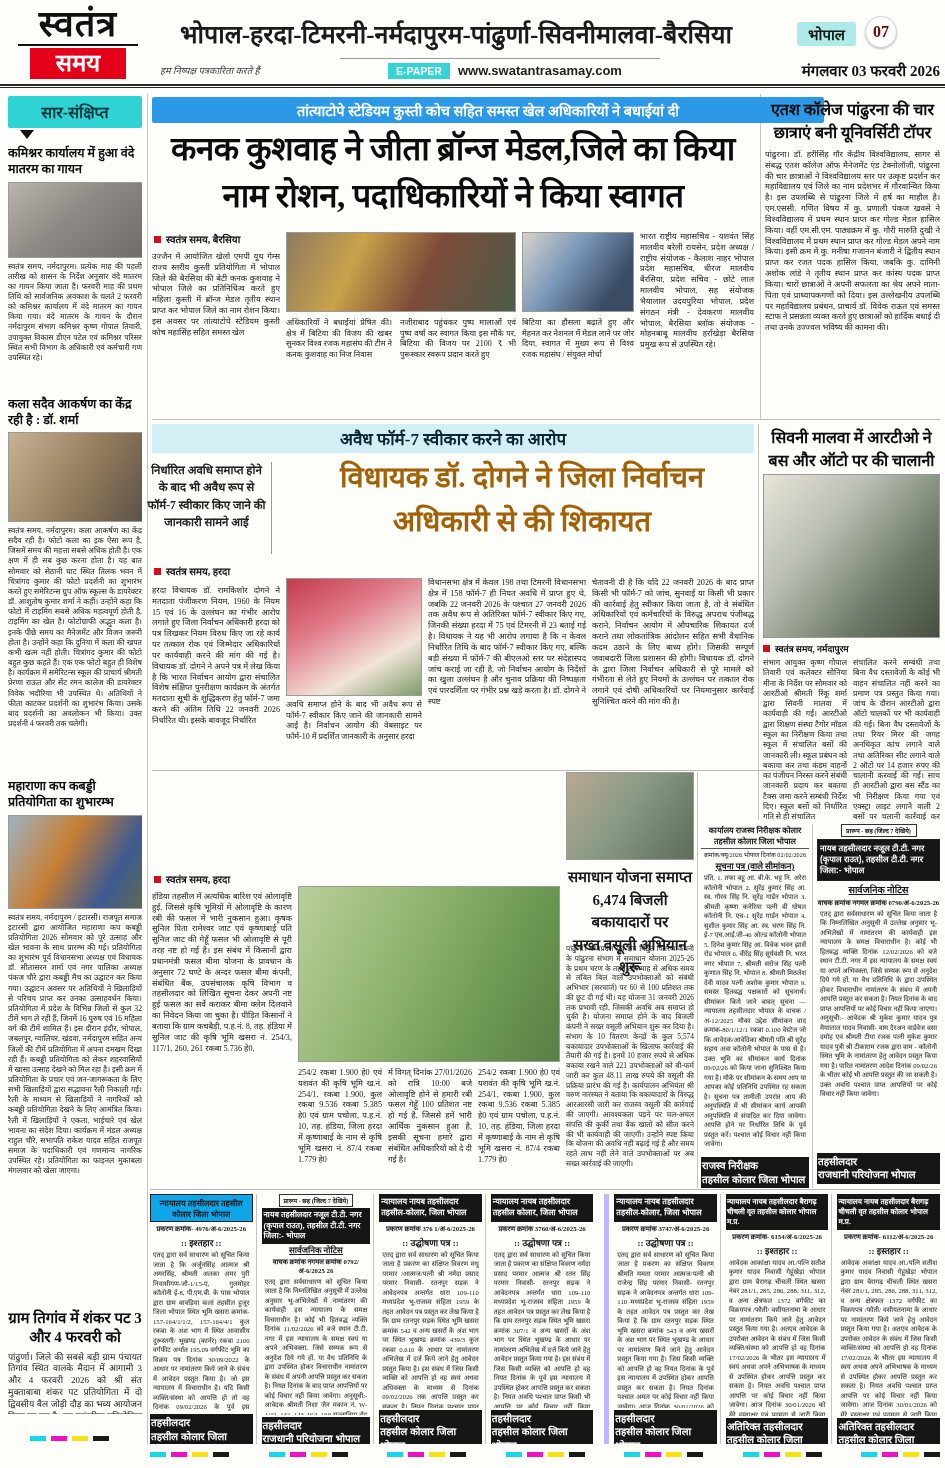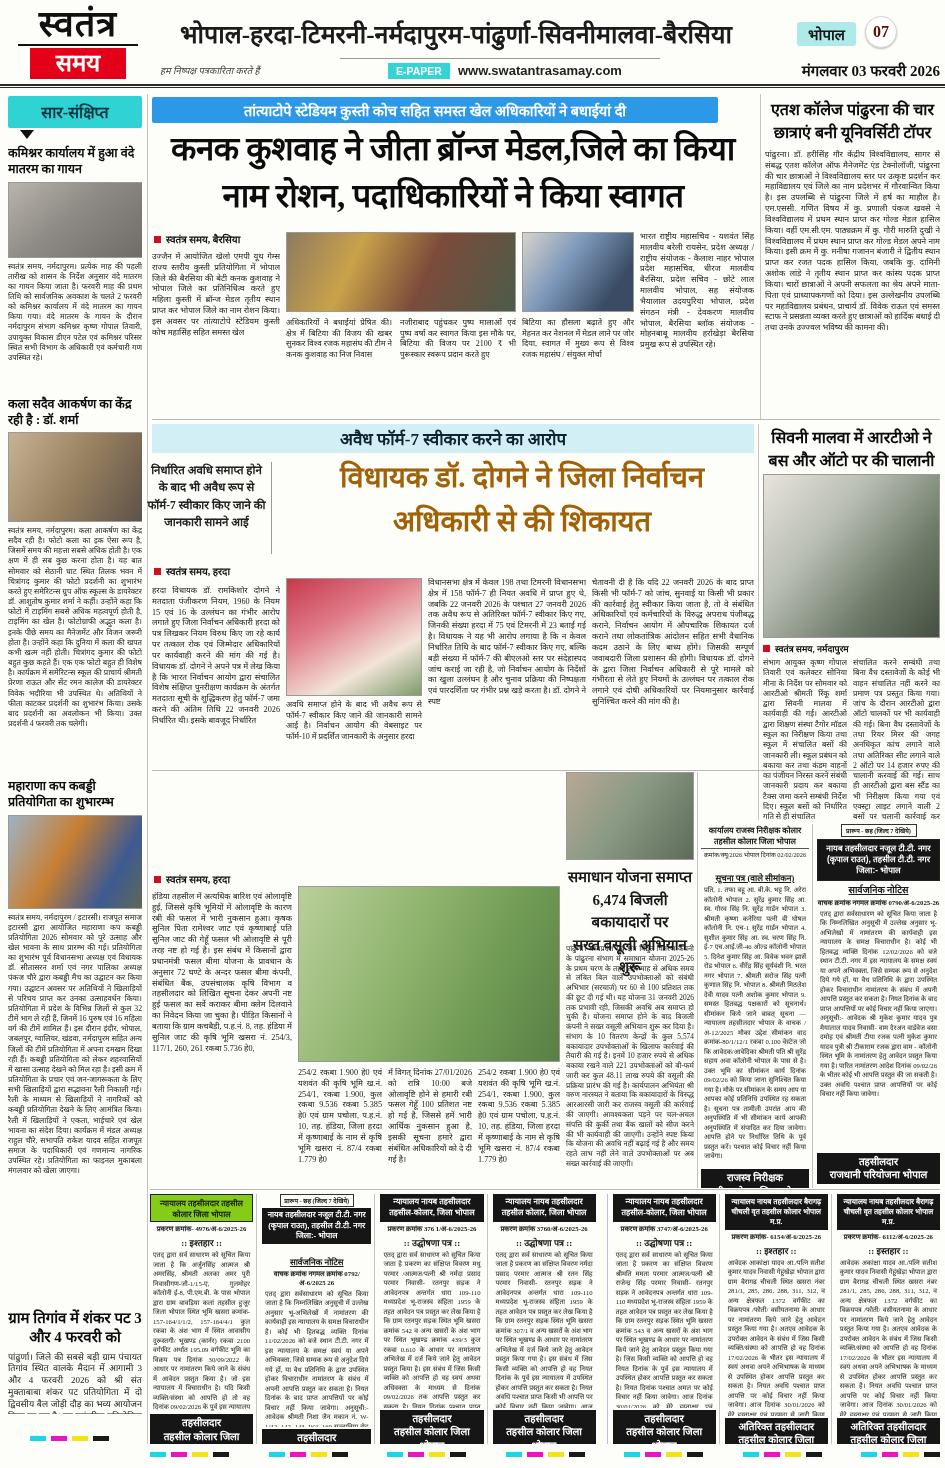--- a/index.html
+++ b/index.html
@@ -48,30 +48,30 @@
   .banner-cyan{background:#d3eff6;color:#0e2430;font-size:17px;font-weight:900;text-align:center;padding:3px 2px;}
   .headXL{font-size:33px;font-weight:900;line-height:1.42;text-align:center;color:#0c0c0c;letter-spacing:-.5px;}
   .headL{font-size:29px;font-weight:900;line-height:1.5;text-align:center;color:#a16207;}
   .headM{font-size:16px;font-weight:900;line-height:1.45;text-align:center;color:#0d0d0d;}
   .headCrop{font-size:25px;font-weight:900;line-height:1.55;text-align:center;color:#0c0c0c;}
   .kicker{font-size:11.5px;font-weight:700;text-align:center;line-height:1.5;color:#222;}
   .cap{font-size:8px;}
   .col8{font-size:8.2px;}
   .bijhead{font-size:15px;font-weight:900;text-align:center;line-height:1.5;}
   
-  .nbox{border:1.5px solid #222;background:#84cc16;}
-  .nblack{background:#161616;color:#fff;font-weight:800;text-align:center;line-height:1.35;
+  .nbox{border:1.5px solid #222;background:#0ea5e9;}
+  .nblack{background:#161616;color:#fff;font-weight:800;text-align:left;line-height:1.35;
           font-family:"Liberation Sans",sans-serif;}
   .nhead{font-size:8.3px;padding:3px 2px;}
   .ncase{font-size:6.8px;font-weight:800;text-align:center;padding:2px 0;}
   .ntype{font-size:9px;font-weight:900;text-align:center;padding:1px 0;}
   .nbody{font-size:6.7px;text-align:justify;line-height:1.42;overflow:hidden;padding:0 3px;}
   .nfoot{font-size:10px;padding:2px 1px;}
   .formchip{border:1px solid #333;font-size:6.3px;text-align:center;padding:1px 2px;font-weight:700;}
-  .ntitle{font-size:9.5px;font-weight:900;text-align:center;text-decoration:underline;margin-top:12px;}
+  .ntitle{font-size:9.5px;font-weight:900;text-align:center;text-decoration:underline;}
   .cmyk{display:flex;gap:5px;align-items:center;}
   .cmyk i{display:block;width:16px;height:5px;}
   .c1{background:#17d8e8;} .c2{background:#f011c4;} .c3{background:#f5e312;} .c4{background:#1a1a1a;}
 </style>
 </head>
 <body>
 
 <div id="page">
 
   <div class="abs" style="left:0;top:0;width:945px;height:104px;">
@@ -129,21 +129,21 @@
       <div class="bbody jtxt" style="height:242px;font-size:9px;margin-top:3px;">पांढुर्णा। जिले की सबसे बड़ी ग्राम पंचायत तिगांव स्थित वालके मैदान में आगामी 3 और 4 फरवरी 2026 को श्री संत मुक्ताबाबा शंकर पट प्रतियोगिता में दो द्विवसीय बैल जोड़ी दौड़ का भव्य आयोजन किया जा रहा है। यह पारंपरिक प्रतियोगिता ग्रामीण खेल संस्कृति को संरक्षण और प्रोत्साहन देने के उद्देश्य से आयोजित की जा रही है, जिसमें क्षेत्र के विभिन्न ग्रामों से रौकड़ी कुशल, श्रेष्ठ एवं प्रशिक्षित बैल जोड़ियां इस सांस्कृतिक और परंपरागत प्रतियोगिता में सहभागी होंगी।</div>
     </div>
   </div>
   <div class="abs cmyk" style="left:30px;top:1436px;">
     <i class="c1"></i>
       <i class="c2"></i>
       <i class="c3"></i>
       <i class="c4"></i>
   </div>
 
-  <div class="abs banner-blue" style="left:152px;top:97px;width:566px;">तांत्याटोपे स्टेडियम कुस्ती कोच सहित समस्त खेल अधिकारियों ने बधाईयां दी</div>
+  <div class="abs banner-blue" style="left:152px;top:97px;width:672px;">तांत्याटोपे स्टेडियम कुस्ती कोच सहित समस्त खेल अधिकारियों ने बधाईयां दी</div>
   <div class="abs headXL" style="left:152px;top:126px;width:602px;height:100px;overflow:hidden;">कनक कुशवाह ने जीता ब्रॉन्ज मेडल,जिले का किया नाम रोशन, पदाधिकारियों ने किया स्वागत</div>
   <div class="abs byline" style="left:154px;top:232px;">
     <span class="rsq"></span>
     <span>स्वतंत्र समय, बैरसिया</span>
   </div>
   <div class="abs col8 jtxt" style="left:152px;top:252px;width:128px;height:164px;">उज्जैन में आयोजित खेलो एमपी यूथ गेम्स राज्य स्तरीय कुस्ती प्रतियोगिता में भोपाल जिले की बैरसिया की बेटी कनक कुशवाह ने भोपाल जिले का प्रतिनिधित्व करते हुए महिला कुस्ती में ब्रॉन्ज मेडल तृतीय स्थान प्राप्त कर भोपाल जिले का नाम रोशन किया। इस अवसर पर तांत्याटोपे स्टेडियम कुस्ती कोच महासिंह सहित समस्त खेल</div>
   <div class="abs ph ph-grp" style="left:286px;top:232px;width:230px;height:80px;"></div>
   <div class="abs ph ph-medal" style="left:522px;top:232px;width:112px;height:80px;"></div>
   <div class="abs cap jtxt" style="left:286px;top:318px;width:106px;height:98px;">अधिकारियों ने बधाईयां प्रेषित की। क्षेत्र में बिटिया की विजय की खबर सुनकर विश्व रजक महासंघ की टीम ने कनक कुशवाह का निज निवास</div>
   <div class="abs cap jtxt" style="left:400px;top:318px;width:116px;height:98px;">नजीराबाद पहुंचकर पुष्प मालाओं एवं पुष्प वर्षा कर स्वागत किया इस मौके पर, बिटिया की विजय पर 2100 ₹ भी पुरूस्कार स्वरूप प्रदान करते हुए</div>
@@ -245,21 +245,21 @@
       <div class="nblack" style="font-size:8px;padding:3px 2px;">न्यायालय नायब तहसीलदार तहसील-कोलार, जिला भोपाल</div>
       <div class="ncase">प्रकरण क्रमांक 376 1/अ-6/2025-26</div>
       <div class="ntype">:: उद्घोषणा पत्र ::</div>
       <div class="nbody" style="height:158px;">एतद् द्वारा सर्व साधारण को सूचित किया जाता है प्रकरण का संक्षिप्त विवरण मधु परमार /आत्मज/पत्नी श्री नर्मदा प्रसाद परमार निवासी- रतनपुर सड़क ने आवेदनपत्र अन्तर्गत धारा 109-110 मध्यप्रदेश भू-राजस्व संहिता 1959 के तहत आवेदन पत्र प्रस्तुत कर लेख किया है कि ग्राम रतनपुर सड़क स्थित भूमि खसरा क्रमांक 542 व अन्य खसरों के अंश भाग पर स्थित भूखण्ड क्रमांक 439/3 कुल रकबा 0.610 के आधार पर नामांतरण अभिलेख में दर्ज किये जाने हेतु आवेदन प्रस्तुत किया है। इस संबंध में जिस किसी व्यक्ति को आपत्ति हो वह स्वयं अथवा अधिवक्ता के माध्यम से दिनांक 09/02/2026 तक आपत्ति प्रस्तुत कर सकता है। नियत दिनांक पश्चात प्राप्त आपत्तियों पर कोई विचार नहीं किया जावेगा। आज दिनांक 02/02/2026 को मेरे हस्ताक्षर एवं न्यायलयीन मुद्रा से जारी किया गया।</div>
       <div class="nblack nfoot" style="margin-top:2px;">
         <div>तहसीलदार</div>
         <div>तहसील कोलार जिला भोपाल</div>
       </div>
     </div>
 
-    <div style="flex:1;overflow:hidden;border-right:1px solid #c4b5fd;padding-right:11px;">
+    <div style="flex:1;overflow:hidden;border-right:5px solid #c4b5fd;padding-right:11px;">
       <div class="nblack" style="font-size:8px;padding:3px 2px;">न्यायालय नायब तहसीलदार तहसील कोलार, जिला भोपाल</div>
       <div class="ncase">प्रकरण क्रमांक 3760/अ-6/2025-26</div>
       <div class="ntype">:: उद्घोषणा पत्र ::</div>
       <div class="nbody" style="height:158px;">एतद् द्वारा सर्व साधारण को सूचित किया जाता है प्रकरण का संक्षिप्त विवरण नर्मदा प्रसाद परमार आत्मज श्री रतन सिंह परमार निवासी- रतनपुर सड़क ने आवेदनपत्र अन्तर्गत धारा 109-110 मध्यप्रदेश भू-राजस्व संहिता 1959 के तहत आवेदन पत्र प्रस्तुत कर लेख किया है कि ग्राम रतनपुर सड़क स्थित भूमि खसरा क्रमांक 307/1 व अन्य खसरों के अंश भाग पर स्थित भूखण्ड के आधार पर नामांतरण अभिलेख में दर्ज किये जाने हेतु आवेदन प्रस्तुत किया गया है। इस संबंध में जिस किसी व्यक्ति को आपत्ति हो वह नियत दिनांक के पूर्व इस न्यायालय में उपस्थित होकर आपत्ति प्रस्तुत कर सकता है। नियत अवधि पश्चात प्राप्त किसी भी आपत्ति पर कोई विचार नहीं किया जावेगा। आज दिनांक 02/02/2026 को मेरे हस्ताक्षर एवं न्यायलयीन मुद्रा से जारी किया गया।</div>
       <div class="nblack nfoot" style="margin-top:2px;">
         <div>तहसीलदार</div>
         <div>तहसील कोलार जिला भोपाल</div>
       </div>
     </div>
 

